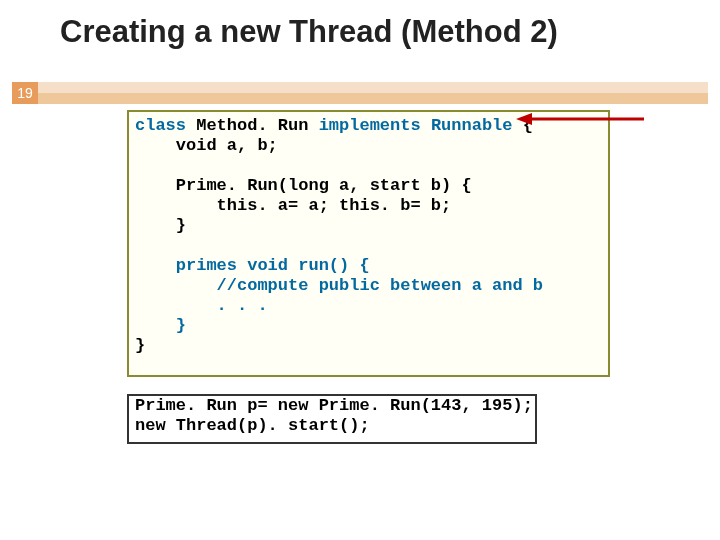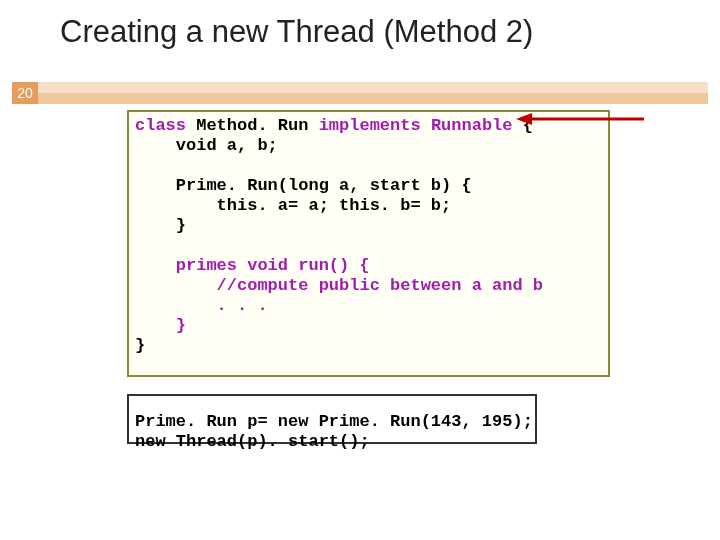--- a/index.html
+++ b/index.html
@@ -16,21 +16,21 @@
     width: 720px;
     height: 540px;
     background: #fff;
   }
   .title {
     position: absolute;
     top: 14px;
     left: 60px;
     font-size: 31px;
     color: #222;
-    font-weight: normal;
+    font-weight: bold;
   }
   .numbox {
     position: absolute;
     top: 82px;
     left: 12px;
     width: 26px;
     height: 22px;
     background: #e89c5b;
     color: #fff;
     font-size: 14px;
@@ -73,45 +73,45 @@
   }
   .codebox2 {
     position: absolute;
     top: 394px;
     left: 127px;
     width: 410px;
     height: 50px;
     border: 2px solid #333;
     background: #fff;
     box-sizing: border-box;
-    padding: 16px 6px;
+    padding: 0 6px;
     font-family: "Courier New", monospace;
     font-size: 17px;
     line-height: 20px;
     color: #000;
     font-weight: bold;
     white-space: pre;
   }
-  .kw { color: #a21caf; }
+  .kw { color: #0369a1; }
   .arrow {
     position: absolute;
     top: 108px;
     left: 516px;
     width: 128px;
     height: 22px;
     pointer-events: none;
   }
 </style>
 </head>
 <body>
 
 <div class="slide">
   <div class="title">Creating a new Thread (Method 2)</div>
 
-  <div class="numbox">20</div>
+  <div class="numbox">19</div>
   <div class="numbar-light"></div>
   <div class="numbar-dark"></div>
 
   <div class="codebox1"><span class="kw">class</span><span> Method. Run </span><span class="kw">implements</span><span> </span><span class="kw">Runnable</span><span> {</span>
 <span>    void a, b;</span>
 <span></span>
 <span>    Prime. Run(long a, start b) {</span>
 <span>        this. a= a; this. b= b;</span>
 <span>    }</span>
 <span></span>

